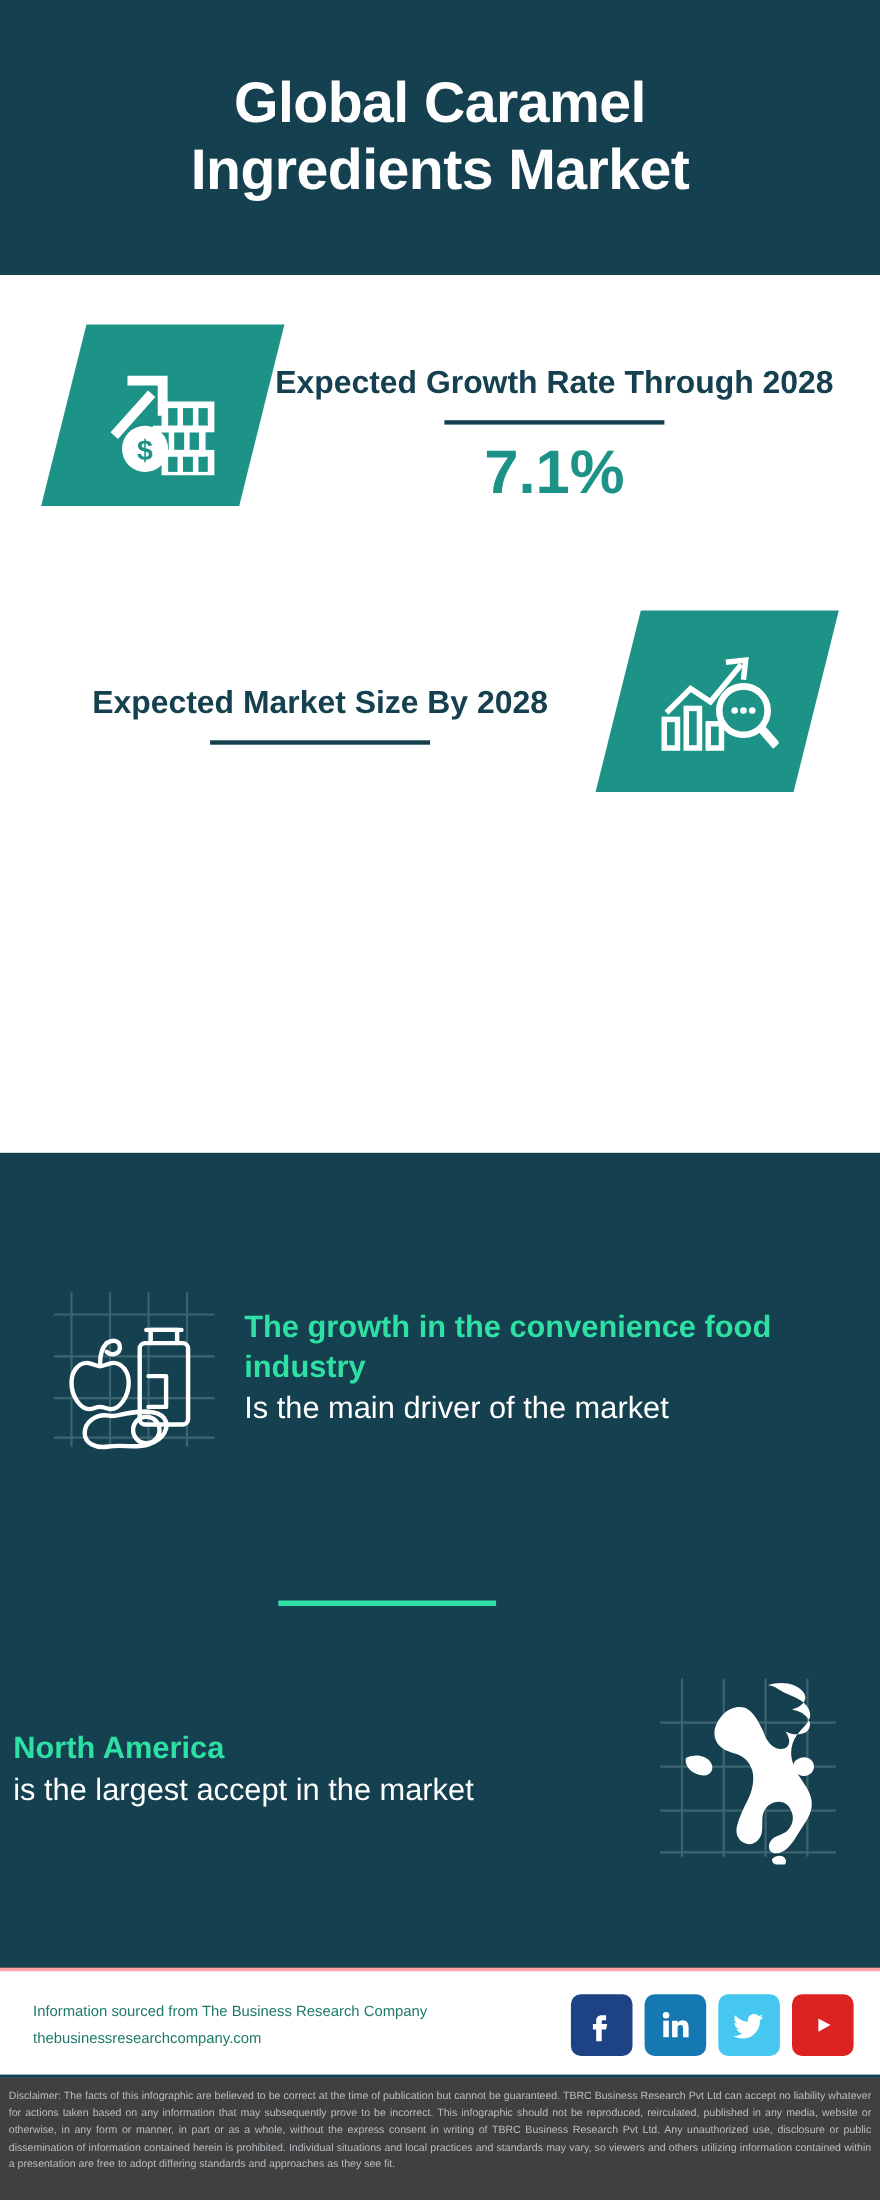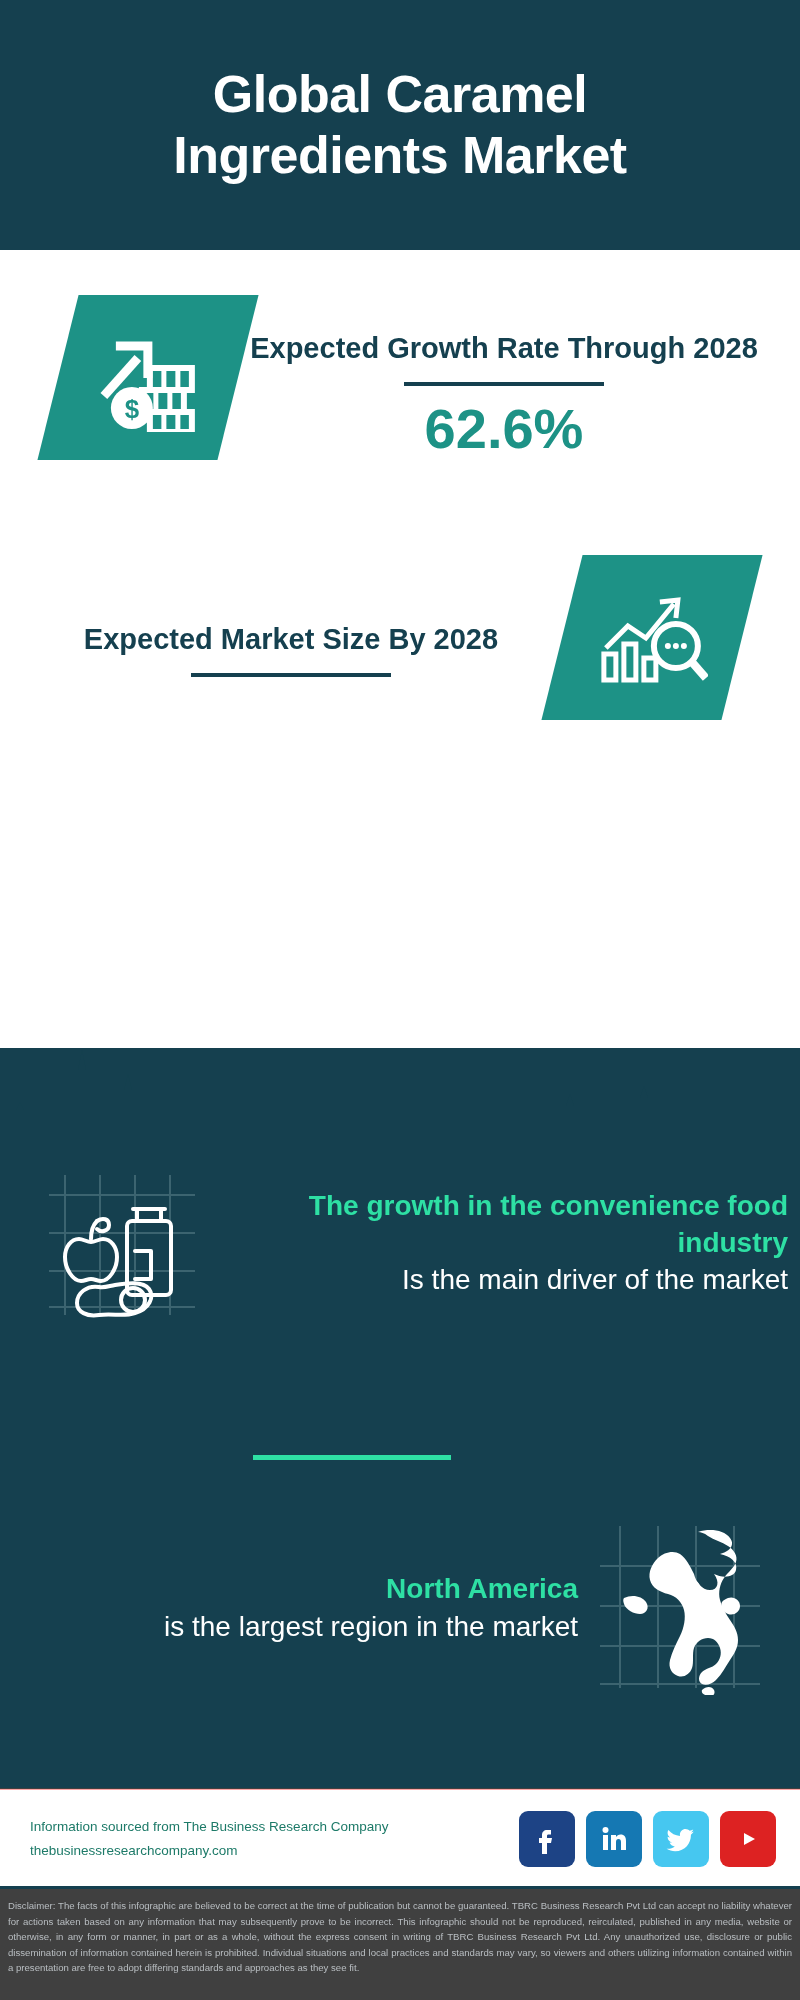--- a/index.html
+++ b/index.html
@@ -131,21 +131,21 @@
   }
   .grid-icon-right {
     width: 175px;
     height: 175px;
     flex: none;
     margin-right: 35px;
   }
 
   .dark-text {
     flex: 1;
-    text-align: right;
+    text-align: left;
     padding: 0 12px;
   }
   .accent-line {
     color: #2ee0a4;
     font-size: 28px;
     font-weight: bold;
     line-height: 1.33;
   }
   .plain-line {
     color: #ffffff;
@@ -162,21 +162,21 @@
     background: #2ee0a4;
   }
 
   
   .footer {
     position: absolute;
     left: 0; top: 1789px;
     width: 800px;
     height: 97px;
     background: #ffffff;
-    border-top: 1px solid #fca5a5;
+    border-top: 3px solid #fca5a5;
     display: flex;
     align-items: center;
   }
   .footer-text {
     margin-left: 30px;
     color: #1d7a68;
     font-size: 13.5px;
     line-height: 1.75;
   }
   .footer-socials {
@@ -242,21 +242,21 @@
             <rect x="58" y="88" width="42" height="20" stroke="#fff" stroke-width="6" fill="none"></rect>
             <path d="M72 44 L72 66 M86 44 L86 66" stroke="#fff" stroke-width="5"></path>
             <path d="M64 66 L64 88 M78 66 L78 88" stroke="#fff" stroke-width="5"></path>
             <path d="M72 88 L72 108 M86 88 L86 108" stroke="#fff" stroke-width="5"></path>
           </svg>
         </div>
       </div>
       <div class="stat-text row1-text">
         <div class="stat-label">Expected Growth Rate Through 2028</div>
         <div class="stat-rule"></div>
-        <div class="stat-value">62.6%</div>
+        <div class="stat-value">7.1%</div>
       </div>
     </div>
 
     <div class="stat-row stat-row-2">
       <div class="stat-text row2-text">
         <div class="stat-label">Expected Market Size By 2028</div>
         <div class="stat-rule"></div>
       </div>
       <div class="row2-icon-wrap">
         <div class="para-icon">
@@ -306,21 +306,21 @@
       <div class="accent-line">The growth in the convenience food industry</div>
       <div class="plain-line">Is the main driver of the market</div>
     </div>
   </div>
 
   <div class="mid-divider"></div>
 
   <div class="dark-block dark-block-region">
     <div class="dark-text">
       <div class="accent-line">North America</div>
-      <div class="plain-line">is the largest region in the market</div>
+      <div class="plain-line">is the largest accept in the market</div>
     </div>
     <svg class="grid-icon-right" viewBox="0 0 175 175" fill="none">
       <g stroke="#3c6470" stroke-width="2">
         <path d="M30 6 V168 M68 6 V168 M106 6 V168 M144 6 V168"></path>
         <path d="M10 46 H170 M10 86 H170 M10 126 H170 M10 164 H170"></path>
       </g>
       <g fill="#ffffff">
         <path d="M108 12 C120 8 134 10 140 18 C146 26 138 32 130 34 C140 36 148 42 146 50 C144 58 132 58 124 54 C130 62 128 70 120 70 C112 70 106 62 104 54 C100 46 96 38 90 34 C84 30 74 32 68 38 C62 44 58 52 60 60 C62 68 70 72 78 74 C86 76 92 82 94 90 C96 98 94 108 90 116 C86 124 82 132 80 140 C78 148 82 154 88 156 C94 158 100 154 102 148 C104 142 102 134 104 128 C106 122 112 118 118 118 C124 118 128 122 130 128 C132 134 130 140 126 144 C122 148 116 148 112 152 C108 156 108 162 112 164 C116 166 122 164 126 160 C132 154 136 146 140 140 C144 134 148 128 148 120 C148 112 144 106 140 100 C136 94 132 88 130 80 C128 72 130 64 134 58 C138 52 144 48 146 42 C148 36 144 30 138 26 C132 22 124 20 118 16 C114 13 111 12 108 12 Z"></path>
         <path d="M92 58 C100 56 108 60 110 66 C112 72 108 78 102 78 C96 78 90 74 88 68 C86 62 88 59 92 58 Z"></path>
         <path d="M34 78 C42 74 52 76 56 82 C60 88 56 94 50 94 C44 94 36 90 34 84 C33 81 33 79 34 78 Z"></path>

